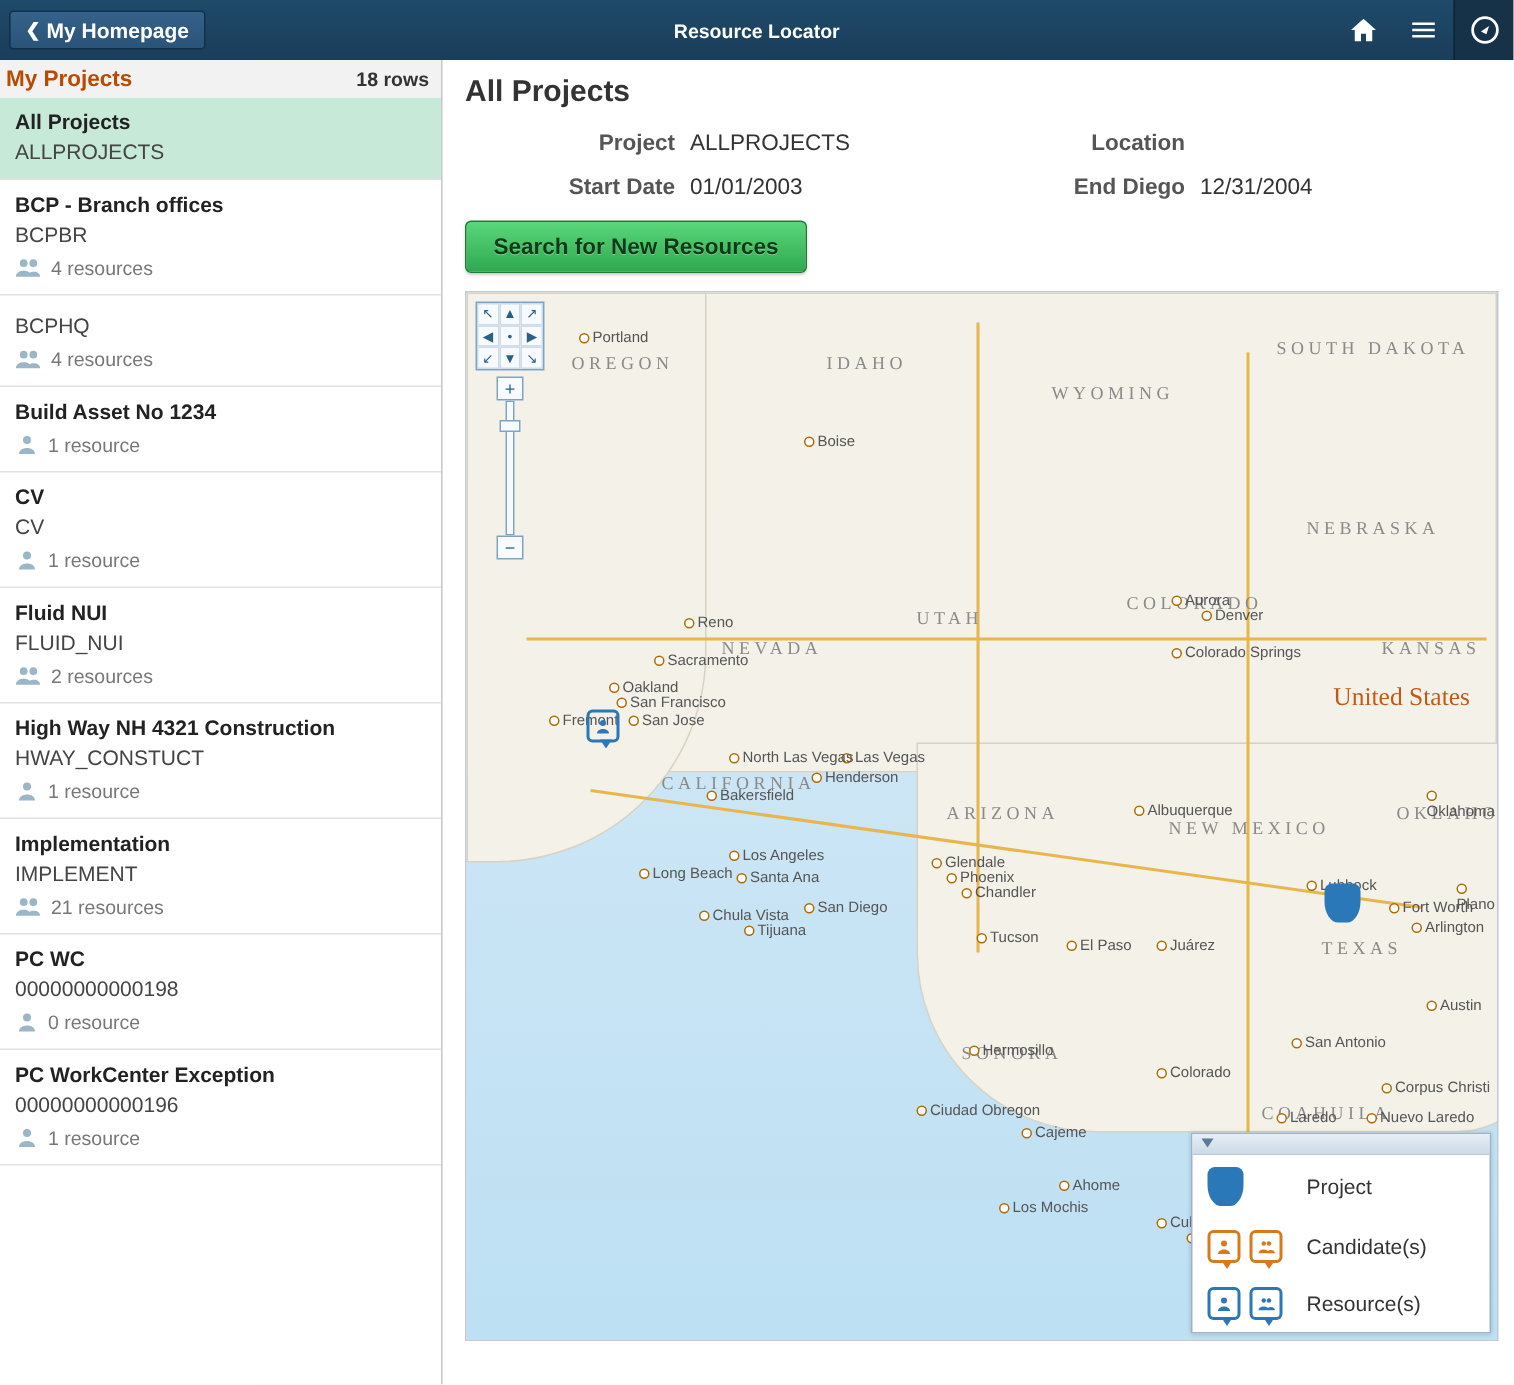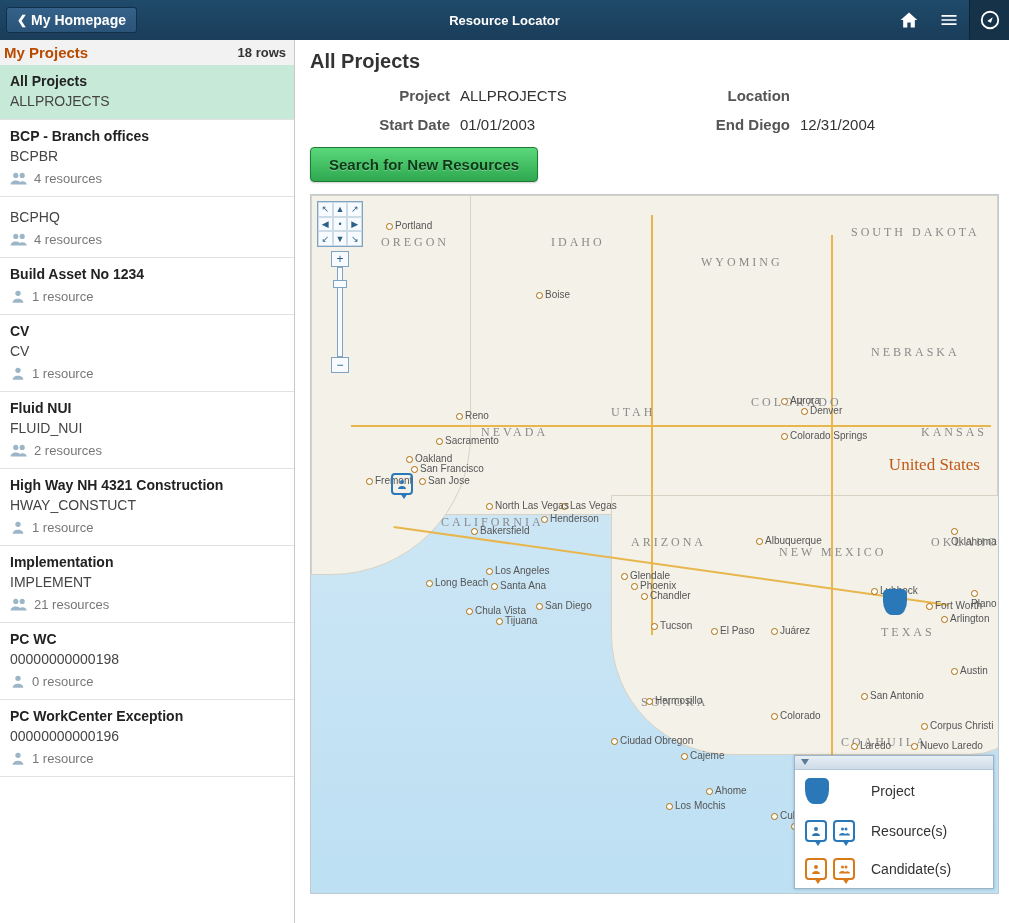--- a/index.html
+++ b/index.html
@@ -586,50 +586,50 @@
       <div class="legend">
         <div class="legend-head"></div>
         <div class="legend-row">
           <div class="icons">
               <div class="shield blue"></div>
             </div>
           <span>Project</span>
         </div>
         <div class="legend-row">
           <div class="icons">
+            <div class="personbox orange">
+                <svg viewBox="0 0 24 24">
+                  <circle cx="12" cy="8" r="4"></circle>
+                  <path d="M4 22c0-4 4-6 8-6s8 2 8 6z"></path>
+                </svg>
+              </div>
+            <div class="personbox orange">
+                <svg viewBox="0 0 24 24">
+                  <circle cx="9" cy="8" r="3"></circle>
+                  <circle cx="16" cy="8" r="3"></circle>
+                  <path d="M2 21c0-3 3-5 7-5s7 2 7 5zM13 21c0-2.5 2.2-4.5 5.5-4.5S24 18.5 24 21z"></path>
+                </svg>
+              </div>
+          </div>
+          <span>Candidate(s)</span>
+        </div>
+        <div class="legend-row">
+          <div class="icons">
             <div class="personbox blue">
                 <svg viewBox="0 0 24 24">
                   <circle cx="12" cy="8" r="4"></circle>
                   <path d="M4 22c0-4 4-6 8-6s8 2 8 6z"></path>
                 </svg>
               </div>
             <div class="personbox blue">
                 <svg viewBox="0 0 24 24">
                   <circle cx="9" cy="8" r="3"></circle>
                   <circle cx="16" cy="8" r="3"></circle>
                   <path d="M2 21c0-3 3-5 7-5s7 2 7 5zM13 21c0-2.5 2.2-4.5 5.5-4.5S24 18.5 24 21z"></path>
                 </svg>
               </div>
           </div>
           <span>Resource(s)</span>
         </div>
-        <div class="legend-row">
-          <div class="icons">
-            <div class="personbox orange">
-                <svg viewBox="0 0 24 24">
-                  <circle cx="12" cy="8" r="4"></circle>
-                  <path d="M4 22c0-4 4-6 8-6s8 2 8 6z"></path>
-                </svg>
-              </div>
-            <div class="personbox orange">
-                <svg viewBox="0 0 24 24">
-                  <circle cx="9" cy="8" r="3"></circle>
-                  <circle cx="16" cy="8" r="3"></circle>
-                  <path d="M2 21c0-3 3-5 7-5s7 2 7 5zM13 21c0-2.5 2.2-4.5 5.5-4.5S24 18.5 24 21z"></path>
-                </svg>
-              </div>
-          </div>
-          <span>Candidate(s)</span>
-        </div>
       </div>
     </div>
   </div>
 </div>
 
 </body></html>

